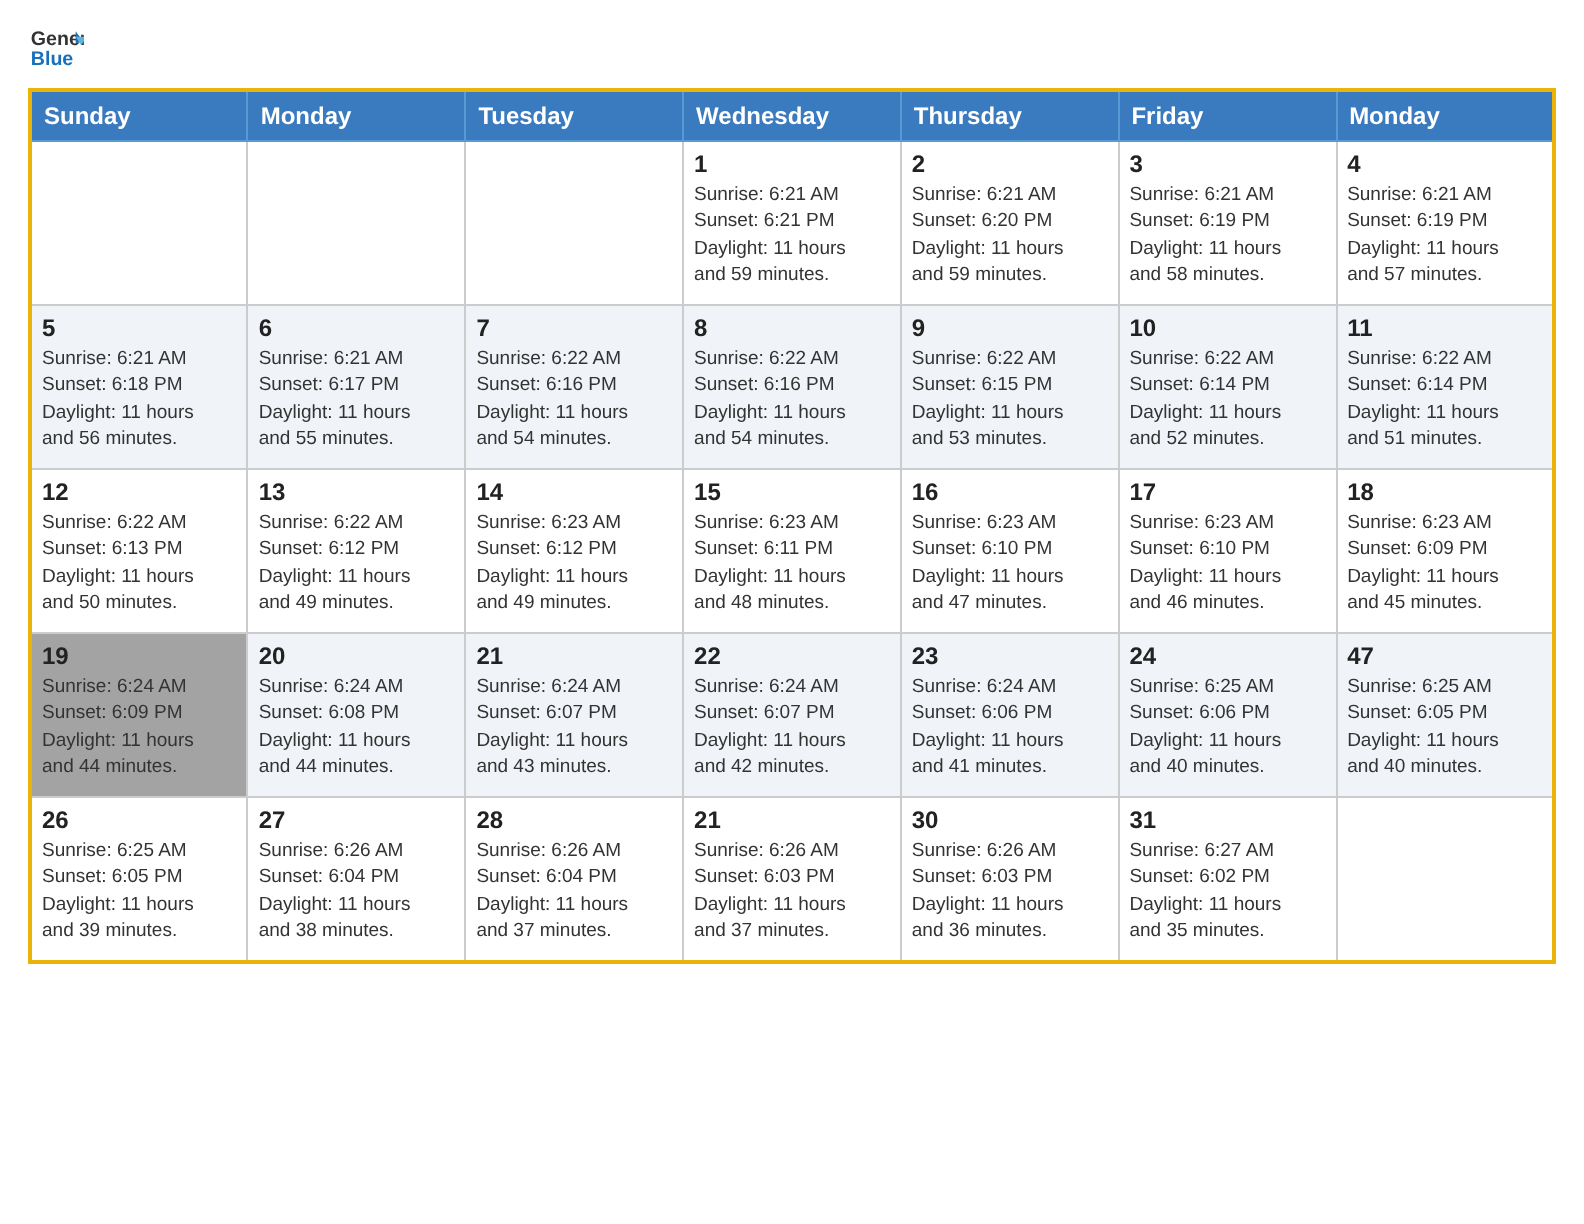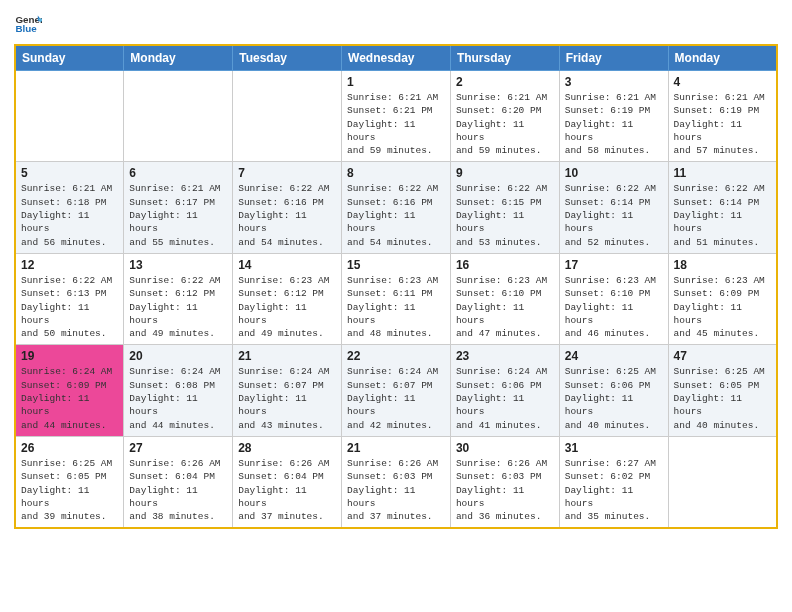--- a/index.html
+++ b/index.html
@@ -73,21 +73,20 @@
       font-size: 12px;
       font-weight: bold;
       color: #222;
       display: block;
       margin-bottom: 2px;
     }
     .day-info {
       font-size: 9.5px;
       color: #333;
       line-height: 1.4;
-      font-family: Liberation Mono, monospace;
     }
     .empty-cell {
       background: #fff !important;
     }
   </style>
 </head>
 <body>
 
 <div class="page">
   <div class="header">
@@ -251,21 +250,21 @@
           </td>
           <td>
             <span class="day-number">18</span>
             <div class="day-info" style="white-space: pre-line;">Sunrise: 6:23 AM
 Sunset: 6:09 PM
 Daylight: 11 hours
 and 45 minutes.</div>
           </td>
         </tr>
         <tr>
-          <td style="background: #ec4899; margin-left: 13px;">
+          <td style="background: #a3a3a3; margin-left: 13px;">
             <span class="day-number">19</span>
             <div class="day-info" style="white-space: pre-line;">Sunrise: 6:24 AM
 Sunset: 6:09 PM
 Daylight: 11 hours
 and 44 minutes.</div>
           </td>
           <td style="background: rgb(240, 244, 248);">
             <span class="day-number">20</span>
             <div class="day-info" style="white-space: pre-line;">Sunrise: 6:24 AM
 Sunset: 6:08 PM

